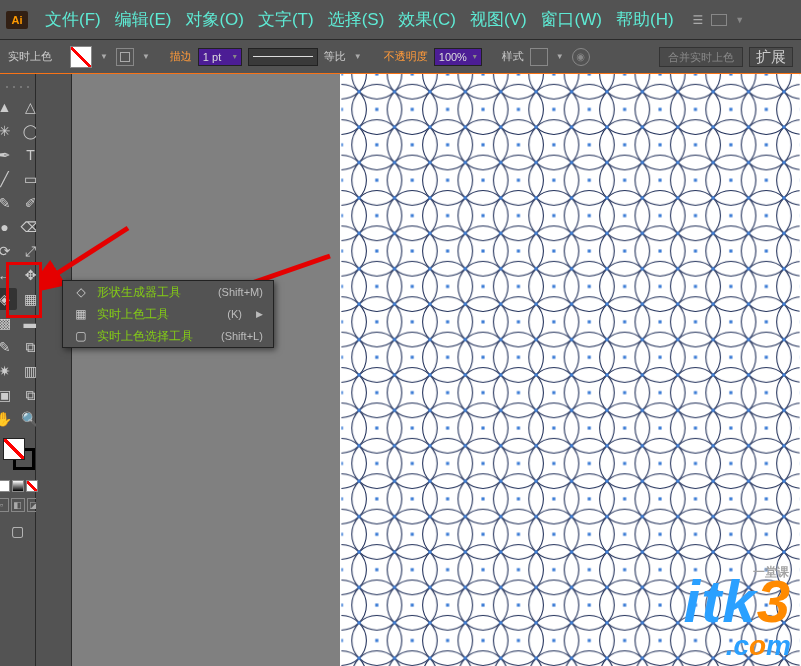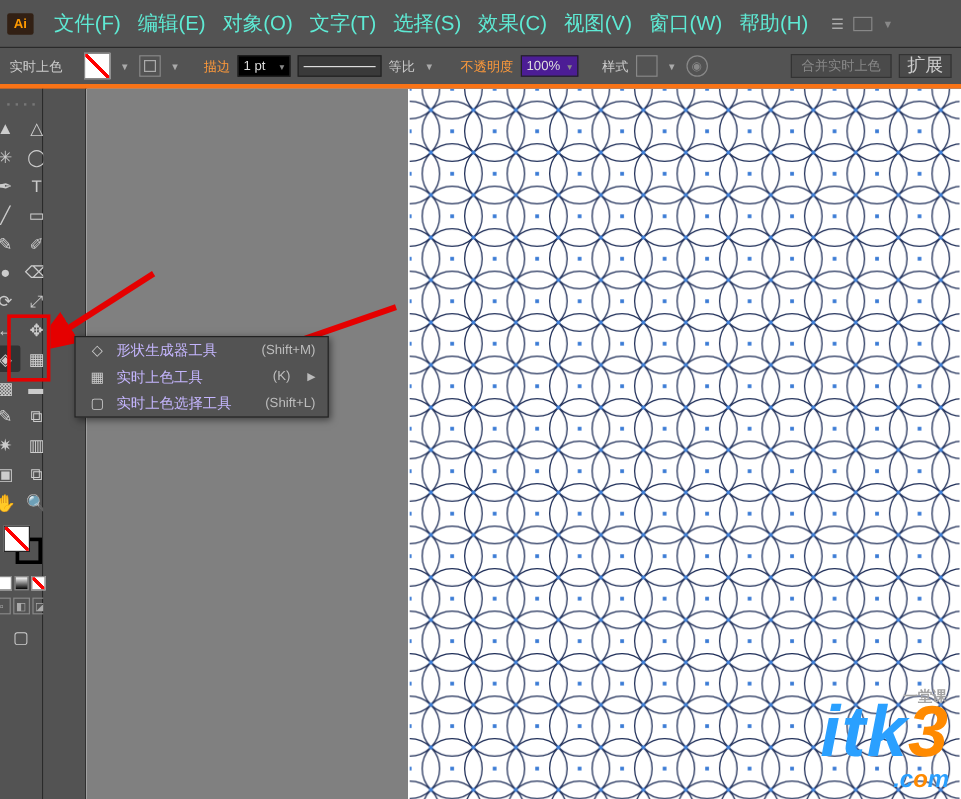--- a/index.html
+++ b/index.html
@@ -4,29 +4,29 @@
 <style>
   * { box-sizing: border-box; margin: 0; padding: 0; font-family: "Microsoft YaHei", sans-serif; }
   body { background: #4a4a4a; width: 801px; height: 666px; overflow: hidden; position: relative; color: #ccc; font-size: 12px; }
   .menubar { height: 40px; background: #535353; display: flex; align-items: center; padding: 0 6px; border-bottom: 1px solid #2a2a2a; }
   .ai-badge { width: 22px; height: 18px; background: #322014; color: #ff9a00; font-weight: bold; text-align: center; line-height: 18px; border-radius: 2px; margin-right: 10px; font-size: 11px; }
   .menu-item { padding: 0 7px; line-height: 28px; cursor: default; font-size: 17px; color: #5eead4; }
   .menu-extras { margin-left: 12px; display: flex; gap: 8px; align-items:center; }
   .menu-extras .box { width: 16px; height: 12px; border:1px solid #888; }
   .menu-extras .bars::before { content:"☰"; color:#aaa; font-size:12px; }
 
-  .optionsbar { height: 34px; background: #535353; display: flex; align-items: center; padding: 0 8px; gap: 6px; border-bottom: 4px solid #f97316; font-size: 11px; }
+  .optionsbar { height: 34px; background: #535353; display: flex; align-items: center; padding: 0 8px; gap: 6px; border-bottom: 1px solid #f97316; font-size: 11px; }
   .opt-label { color: #ccc; white-space: nowrap; }
   .opt-label.orange { color: #ff9a3a; }
   .swatch-diag { width: 22px; height: 22px; background: #fff; position: relative; border:1px solid #888; }
   .swatch-diag::after { content:""; position:absolute; left:0; top:0; width:100%; height:100%; background: linear-gradient(to top right, transparent 45%, red 45%, red 55%, transparent 55%); }
   .mini-square { width: 18px; height: 18px; border:1px solid #888; background:#535353; display:inline-flex; align-items:center; justify-content:center; }
   .mini-square.inner::before { content:""; width:8px; height:8px; border:1px solid #aaa; display:block; }
   .mini-tri { color:#aaa; font-size:8px; padding:0 2px; }
-  .stroke-input { width: 44px; height: 18px; background:#000000; border:1px solid #222; color:#ddd; font-size:11px; padding:0 4px; display:flex; align-items:center; justify-content:space-between; }
+  .stroke-input { width: 44px; height: 18px; background:#4c1d95; border:1px solid #222; color:#ddd; font-size:11px; padding:0 4px; display:flex; align-items:center; justify-content:space-between; }
   .stroke-line { width: 70px; height: 18px; border:1px solid #222; background:#3a3a3a; display:flex; align-items:center; padding:0 4px; }
   .stroke-line::before { content:""; flex:1; border-top:1px solid #ddd; }
   .opacity-box { width: 48px; height:18px; border:1px solid #222; background:#4c1d95; color:#ddd; display:flex; align-items:center; padding:0 4px; justify-content:space-between; }
   .style-sq { width:18px; height:18px; border:1px solid #888; background:#535353; }
   .gear { width:18px; height:18px; border-radius:50%; border:1px solid #888; display:flex; align-items:center; justify-content:center; color:#888; font-size:10px; }
   .merge-btn { height:20px; padding:0 8px; border:1px solid #333; background:#4a4a4a; color:#888; line-height:18px; font-size:11px; margin-left:auto; }
   .expand-btn { height:20px; padding:0 6px; border:1px solid #333; background:#4a4a4a; color:#ccc; line-height:18px; font-size:15px; }
 
   .workspace { display:flex; height: calc(100% - 62px); }
   .tool-col { width: 36px; background:#535353; border-right:1px solid #2a2a2a; display:flex; flex-direction:column; align-items:center; padding-top:6px; gap:2px; }
@@ -61,29 +61,29 @@
 
   
   .hl { position:absolute; border:3px solid #e50000; pointer-events:none; }
   
   .arrow { position:absolute; pointer-events:none; }
 
   
   .flyout { position:absolute; left:62px; top:280px; background:#535353; border:1px solid #222; box-shadow:2px 2px 6px rgba(0,0,0,.5); z-index:20; }
   .flyout-row { display:flex; align-items:center; height:22px; padding:0 10px; gap:8px; cursor:default; }
   .flyout-row .ico { width:16px; text-align:center; color:#ccc; font-size:12px; }
-  .flyout-row .lbl { flex:1; color:#c4b5fd; font-size:12px; white-space:nowrap; }
+  .flyout-row .lbl { flex:1; color:#84cc16; font-size:12px; white-space:nowrap; }
   .flyout-row .sc { color:#bdbdbd; font-size:11px; margin-left:20px; white-space:nowrap; }
   .flyout-row .tri { color:#bbb; font-size:9px; margin-left:6px; }
 
   
   .wm { position:absolute; right:10px; bottom:6px; text-align:right; font-weight:bold; font-style:italic; line-height:1; }
   .wm .big { font-size:60px; color:#2aa0ff; letter-spacing:1px; }
   .wm .big .num { color:#ff8a00; }
-  .wm .sub { font-size:20px; color:#2aa0ff; }
+  .wm .sub { font-size:28px; color:#2aa0ff; }
   .wm .sub .o { color:#ff8a00; }
   .wm .zh { position:absolute; right:2px; top:-6px; font-size:12px; color:#a3a3a3; font-style:normal; }
 </style>
 </head>
 <body>
 
 <div class="menubar">
   <div class="ai-badge">Ai</div>
   <div class="menu-item">文件(F)</div>
   <div class="menu-item">编辑(E)</div>

